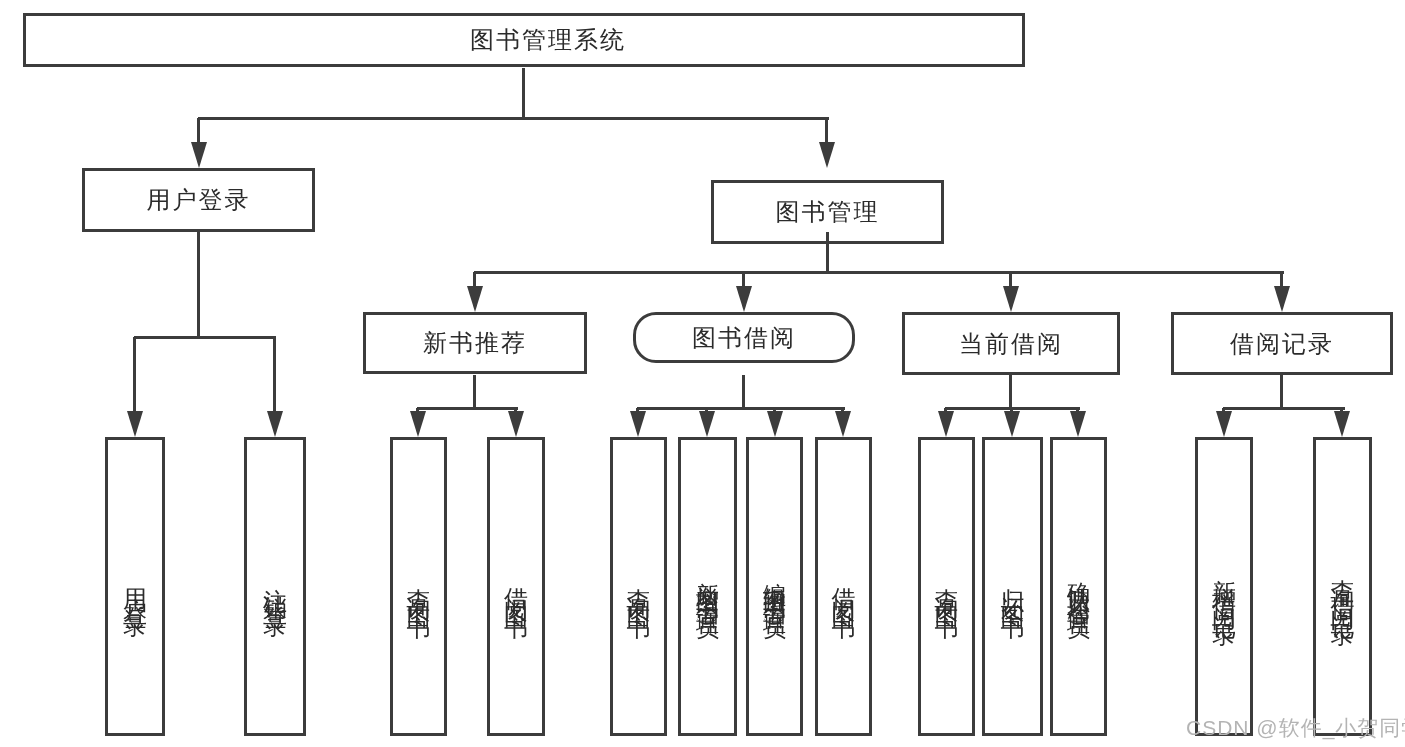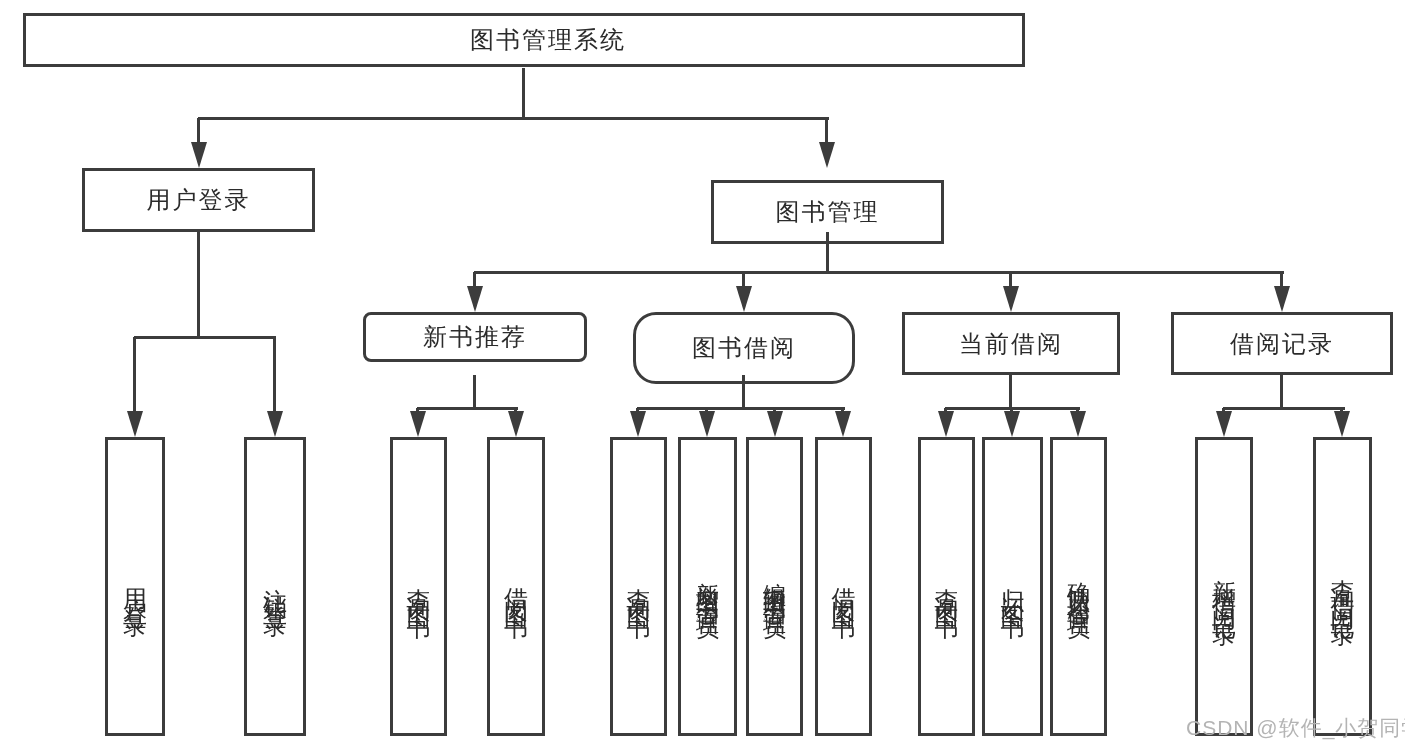--- a/index.html
+++ b/index.html
@@ -94,24 +94,24 @@
   <div class="arrow" style="left:127px;top:337px;height:100px;"></div>
   <div class="arrow" style="left:267px;top:337px;height:100px;"></div>
 
   <div class="vline" style="left:826px;top:232px;height:40px;"></div>
   <div class="hline" style="left:474px;top:271px;width:810px;"></div>
   <div class="arrow" style="left:467px;top:272px;height:40px;"></div>
   <div class="arrow" style="left:736px;top:272px;height:40px;"></div>
   <div class="arrow" style="left:1003px;top:272px;height:40px;"></div>
   <div class="arrow" style="left:1274px;top:272px;height:40px;"></div>
 
-  <div class="box" style="left:363px;top:312px;width:224px;height:50px;border-radius:8px;">
+  <div class="box" style="left:363px;top:312px;width:224px;height:62px;">
     <span class="hlabel">新书推荐</span>
   </div>
-  <div class="box" style="left:633px;top:312px;width:222px;height:72px;border-radius:23px;">
+  <div class="box" style="left:633px;top:312px;width:222px;height:51px;border-radius:23px;">
     <span class="hlabel">图书借阅</span>
   </div>
   <div class="box" style="left:902px;top:312px;width:218px;height:63px;">
     <span class="hlabel">当前借阅</span>
   </div>
   <div class="box" style="left:1171px;top:312px;width:222px;height:63px;">
     <span class="hlabel">借阅记录</span>
   </div>
 
   <div class="vline" style="left:473px;top:375px;height:33px;"></div>

